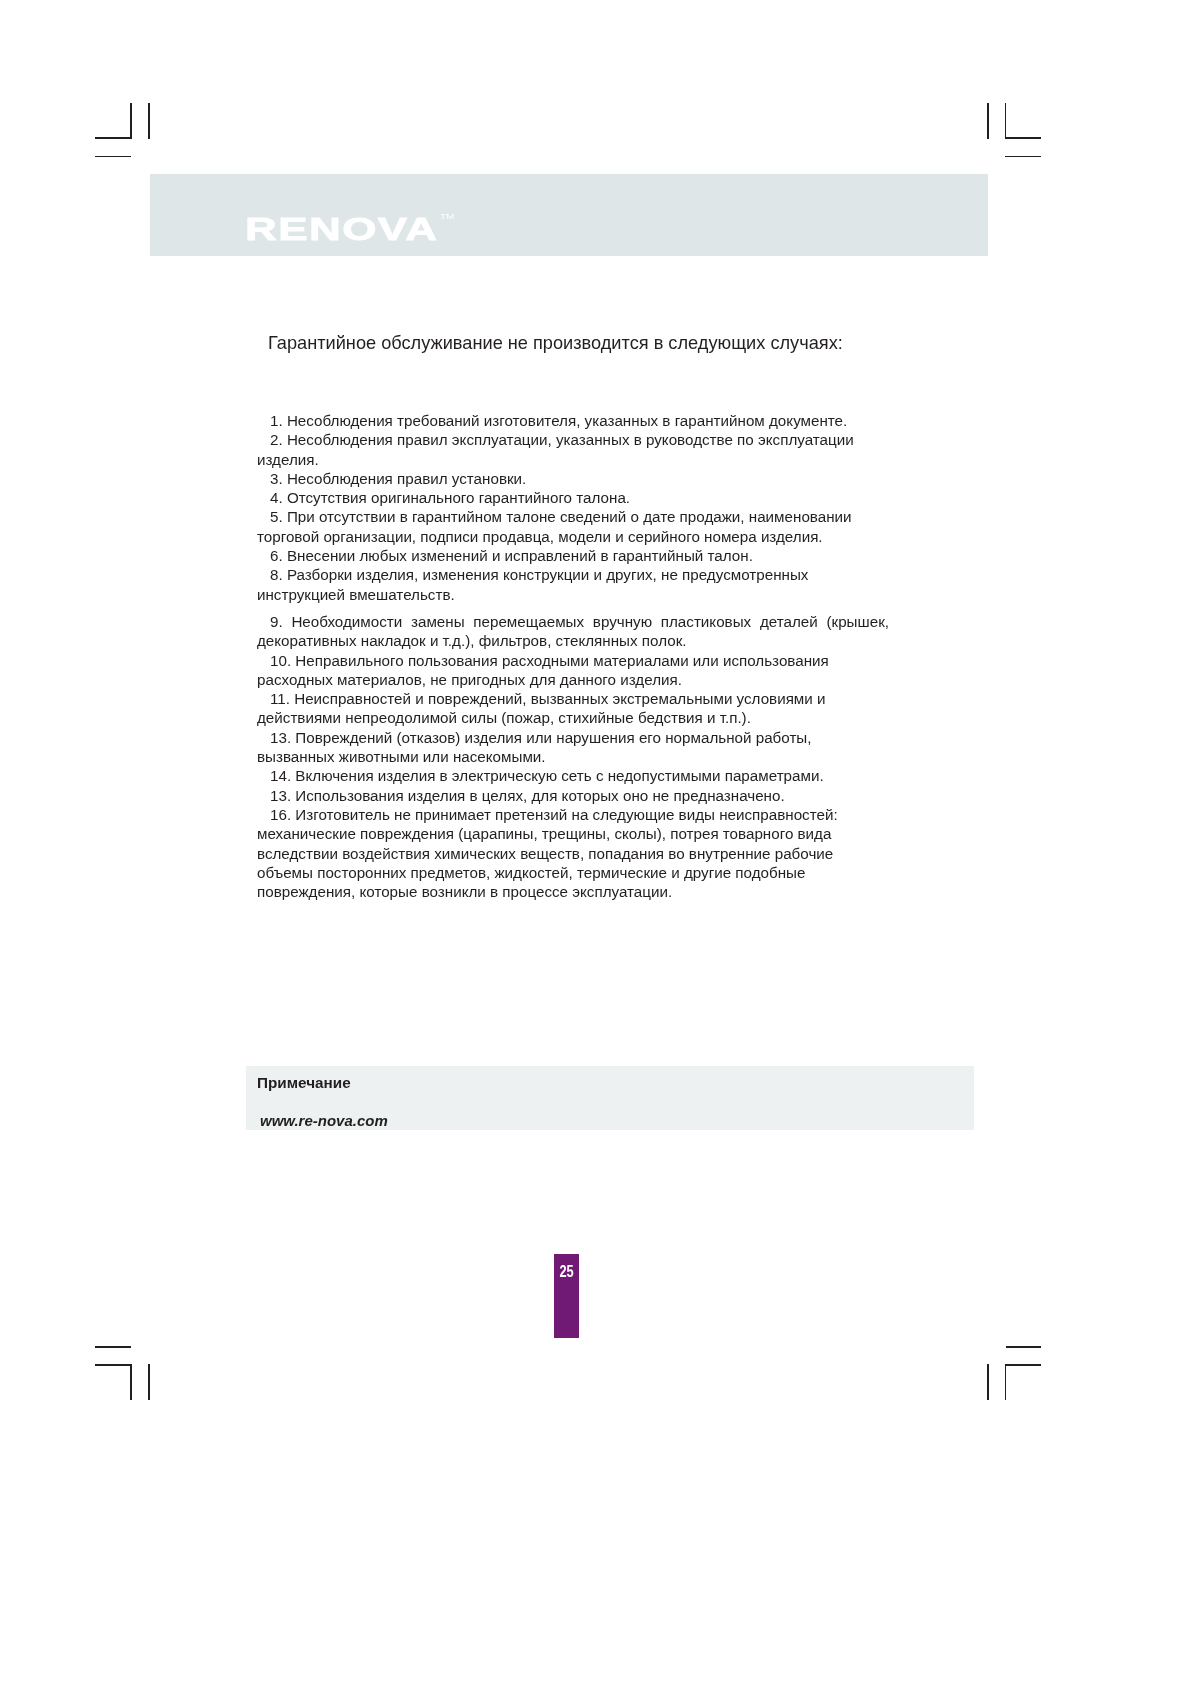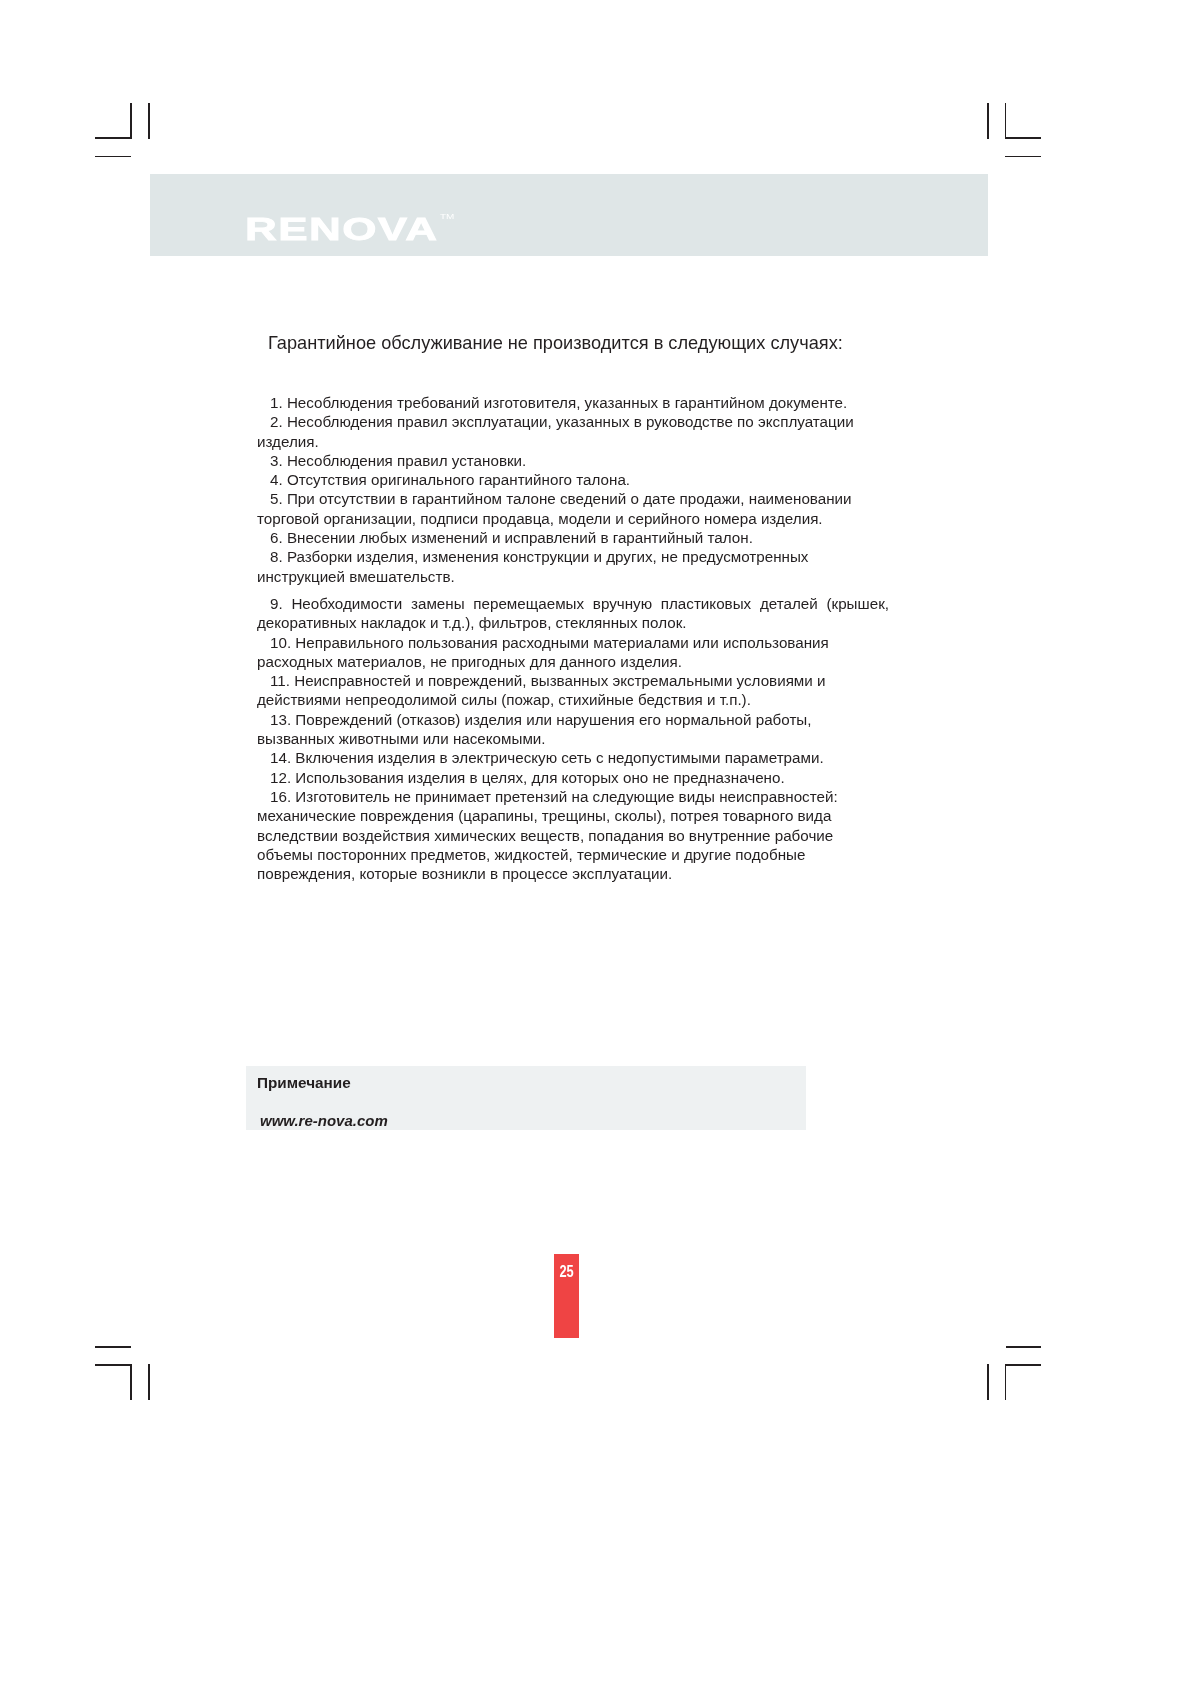--- a/index.html
+++ b/index.html
@@ -21,41 +21,41 @@
     transform: scaleX(1.42); transform-origin: left top;
     line-height: 1;
     -webkit-text-stroke: 0.8px #ffffff;
   }
   .logo sup { font-size: 7px; font-weight: 400; vertical-align: top; position: relative; top: -1px; left: 1px; -webkit-text-stroke: 0; letter-spacing: 0; }
   .intro {
     position: absolute; left: 268px; top: 333px;
     font-size: 18.2px; color: #231f20; white-space: nowrap;
   }
   .body-text {
-    position: absolute; left: 257px; top: 393px; width: 632px;
+    position: absolute; left: 257px; top: 411px; width: 632px;
     font-size: 15.2px; line-height: 19.3px; color: #231f20;
   }
   .body-text p { margin: 0; text-indent: 13px; }
   .body-text p.just { text-align: justify; text-align-last: left; margin-top: 8px; }
   .note-box {
-    position: absolute; left: 246px; top: 1066px; width: 560px; height: 64px;
+    position: absolute; left: 246px; top: 1066px; width: 728px; height: 64px;
     background: #eef1f2;
   }
   .note-title {
     position: absolute; left: 11px; top: 8px; font-size: 15.3px; font-weight: bold; color: #231f20;
   }
   .note-text {
     position: absolute; left: 12px; top: 28px; font-size: 15.2px; color: #231f20; white-space: pre;
   }
   .note-url {
     position: absolute; left: 14px; top: 46px; font-size: 15px; font-weight: bold; font-style: italic; color: #231f20;
   }
   .page-tab {
     position: absolute; left: 554px; top: 1254px; width: 25px; height: 84px;
-    background: #ef4444;
+    background: #701a75;
   }
   .page-num {
     position: absolute; left: 0; top: 9px; width: 25px; text-align: center;
     color: #ffffff; font-weight: bold; font-size: 16px;
     font-family: "Liberation Sans Narrow", "Liberation Sans", sans-serif;
     transform: scaleX(0.8);
   }
 </style>
 </head>
 <body>
@@ -92,21 +92,21 @@
   <p>3. Несоблюдения правил установки.</p>
   <p>4. Отсутствия оригинального гарантийного талона.</p>
   <p>5. При отсутствии в гарантийном талоне  сведений о дате продажи, наименовании торговой организации, подписи продавца, модели и серийного номера изделия.</p>
   <p>6. Внесении любых изменений и исправлений в гарантийный талон.</p>
   <p style="padding-right:55px;">8. Разборки изделия, изменения конструкции и других, не предусмотренных инструкцией вмешательств.</p>
   <p class="just">9. Необходимости замены перемещаемых вручную пластиковых деталей (крышек, декоративных накладок и т.д.), фильтров, стеклянных полок.</p>
   <p style="padding-right:20px;">10. Неправильного пользования расходными материалами или использования расходных материалов, не пригодных для данного изделия.</p>
   <p style="padding-right:20px;">11. Неисправностей и повреждений, вызванных экстремальными условиями и действиями непреодолимой силы (пожар, стихийные бедствия и т.п.).</p>
   <p style="padding-right:20px;">13. Повреждений (отказов) изделия или нарушения его нормальной работы, вызванных животными или насекомыми.</p>
   <p>14. Включения изделия в электрическую сеть с недопустимыми параметрами.</p>
-  <p>12. Использования изделия в целях, для которых оно не предназначено.</p>
+  <p>13. Использования изделия в целях, для которых оно не предназначено.</p>
   <p style="padding-right:45px;">16. Изготовитель не принимает претензий на следующие виды неисправностей: механические повреждения (царапины, трещины, сколы), потрея товарного вида вследствии воздействия химических веществ, попадания во внутренние рабочие объемы посторонних предметов, жидкостей, термические и другие подобные повреждения, которые возникли в процессе эксплуатации.</p>
 </div>
 
 <div class="note-box">
   <div class="note-title">Примечание</div>
   <div class="note-url">www.re-nova.com</div>
 </div>
 
 <div class="page-tab">
   <div class="page-num">25</div>

